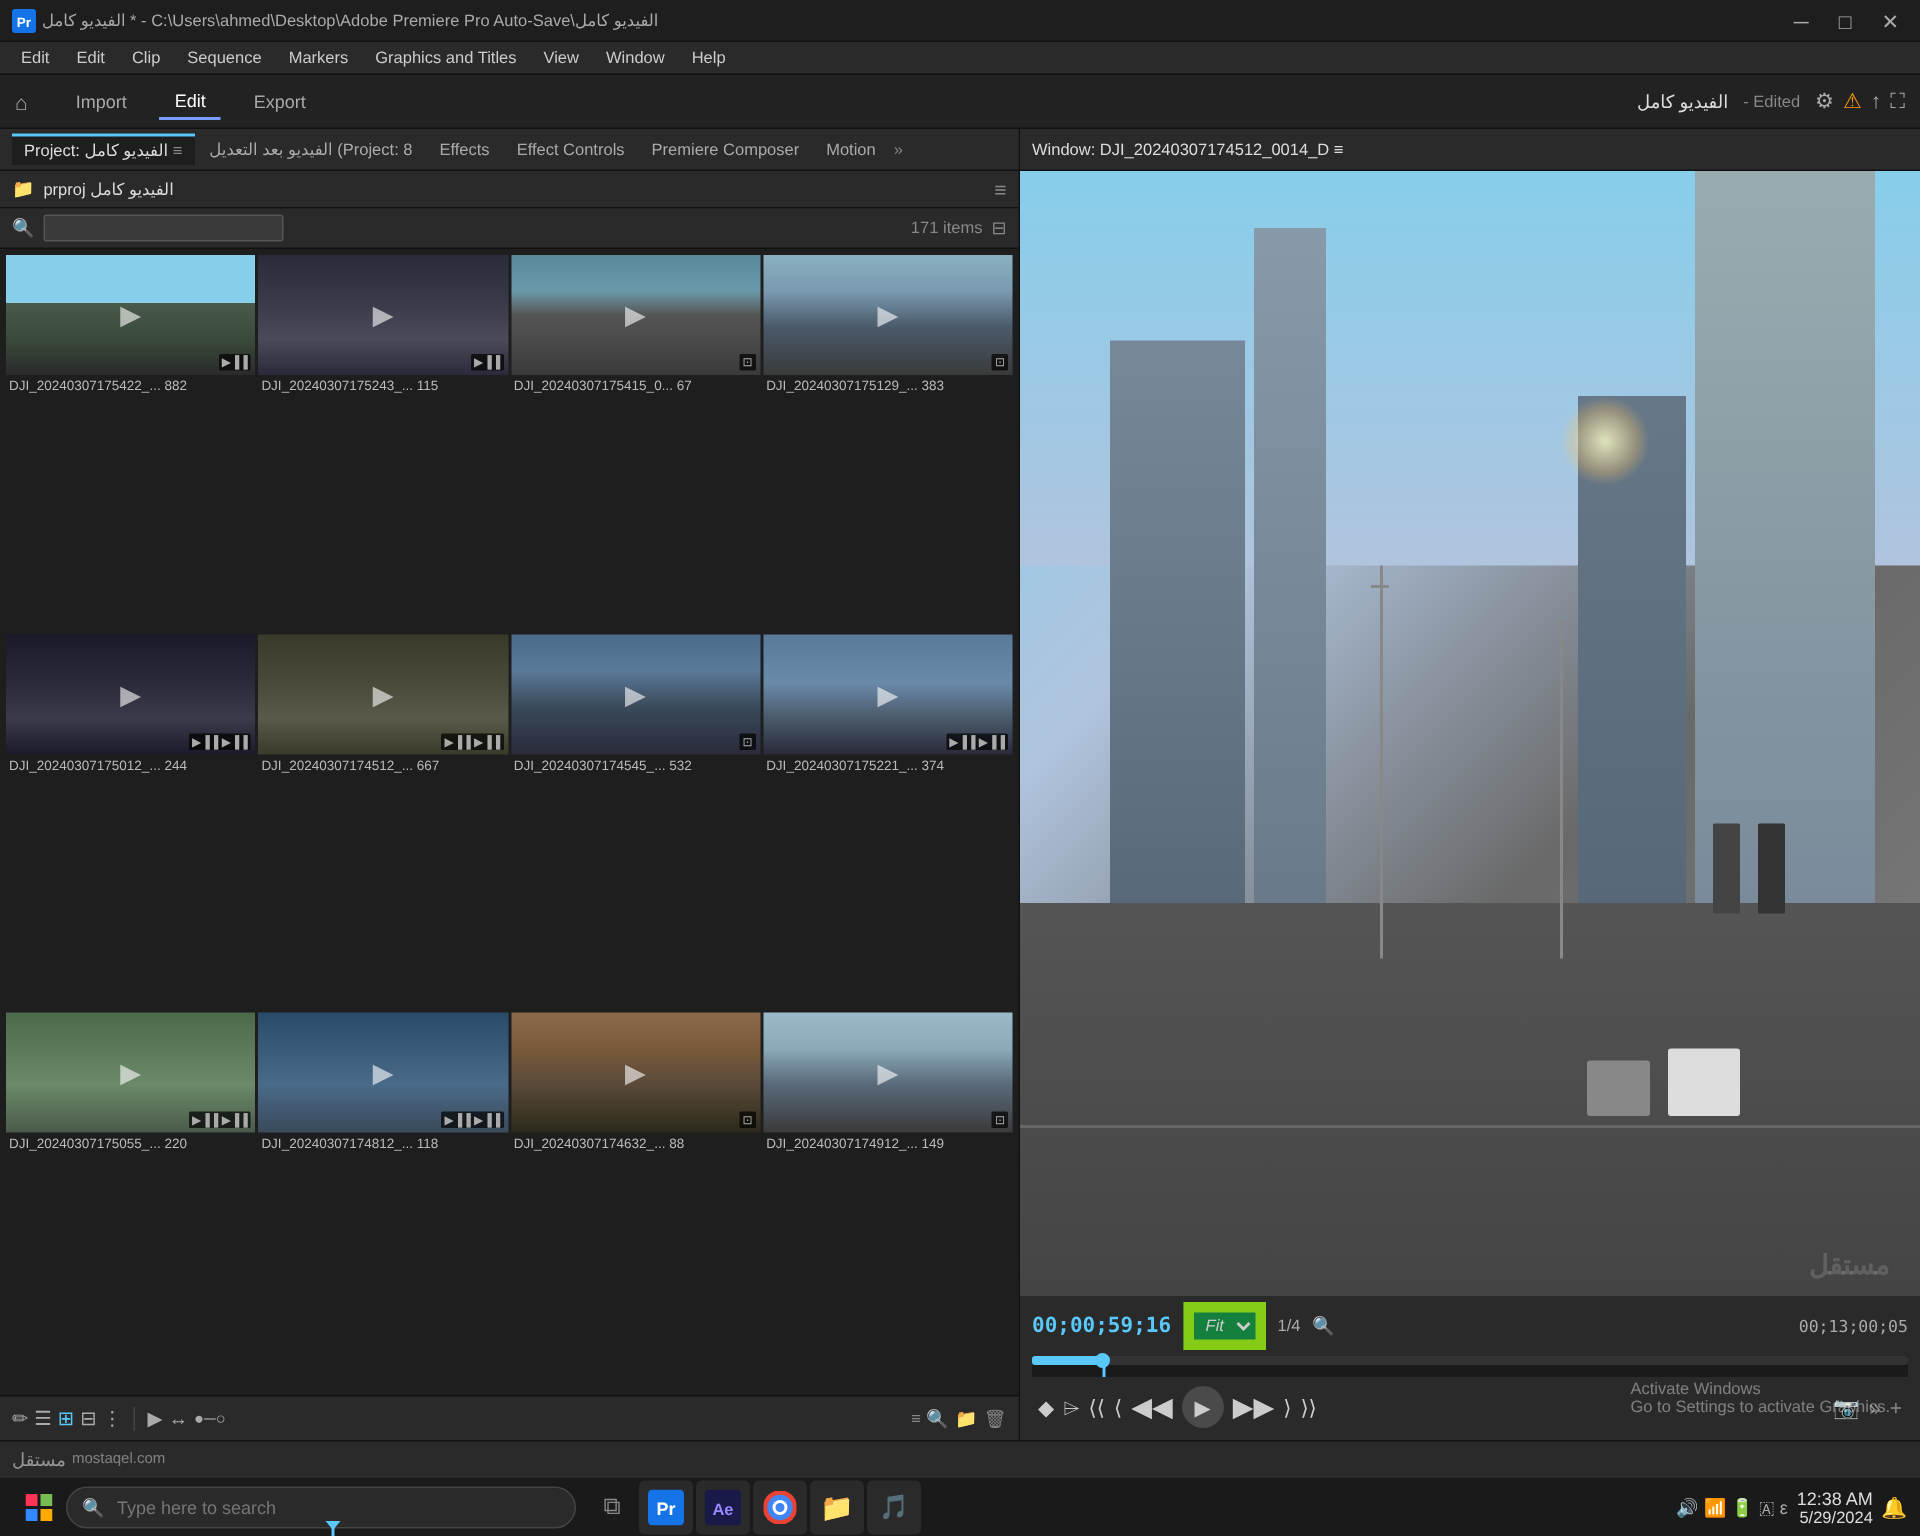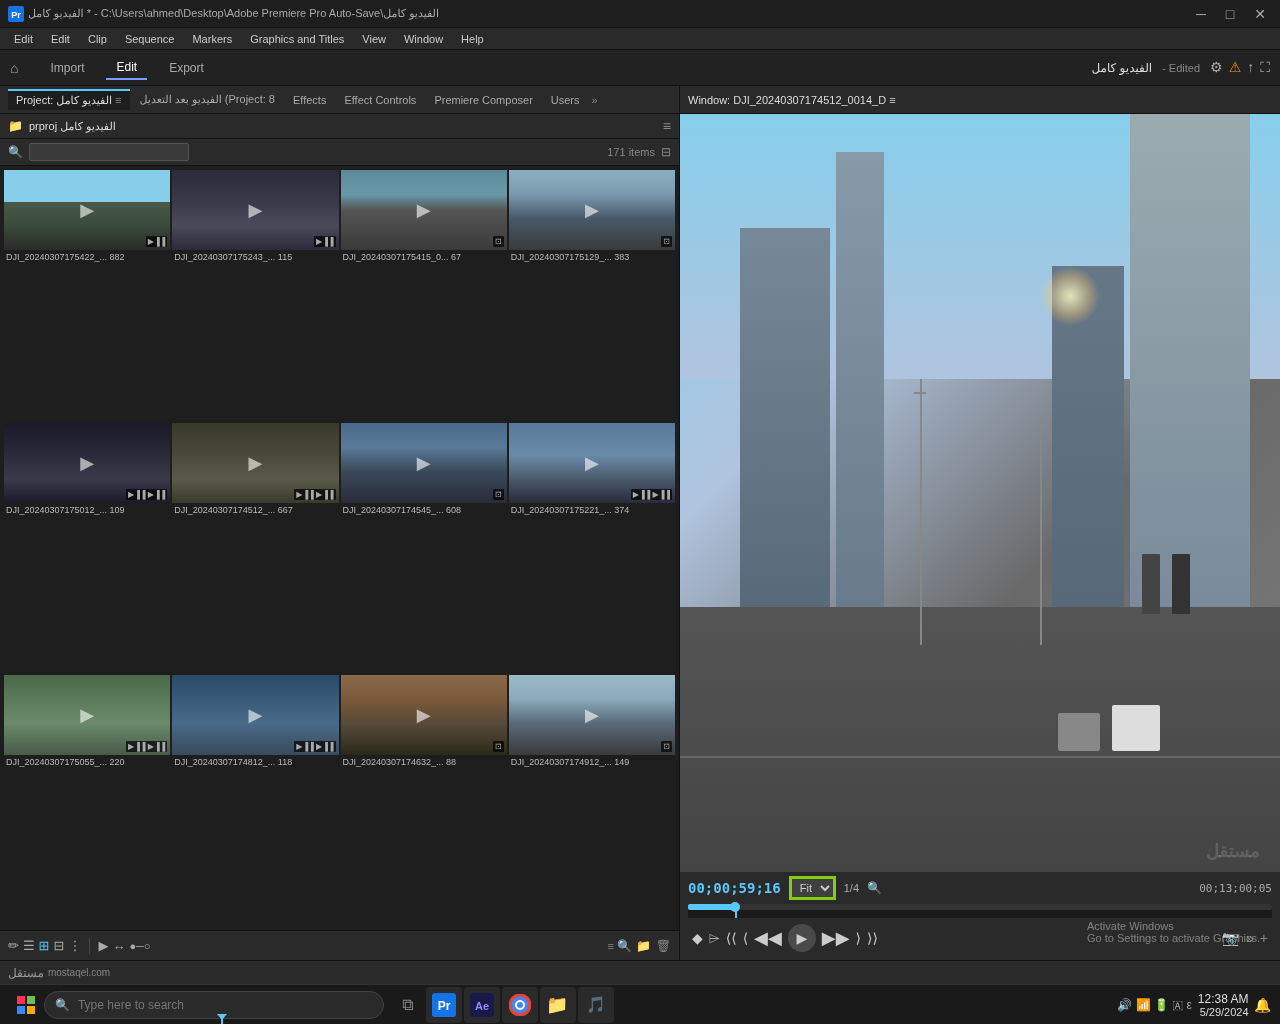--- a/index.html
+++ b/index.html
@@ -141,21 +141,21 @@
 <div id="main-area" style="height:calc(1024px - 28px - 22px - 36px - 40px - 24px);display:flex;">
 
   <div id="left-panel" style="width:680px;display:flex;flex-direction:column;background:#1e1e1e;border-right:1px solid #111;">
 
     <div id="panel-tabs" style="background:#2a2a2a;height:28px;display:flex;align-items:center;padding:0 8px;gap:2px;border-bottom:1px solid #111;font-size:11px;">
       <span style="padding:3px 8px;color:#ddd;cursor:pointer;border-top:2px solid #5ac8fa;background:#1e1e1e;">Project: <span style="direction:rtl;">الفيديو كامل</span> <span style="color:#888;">≡</span></span>
       <span style="padding:3px 8px;color:#aaa;cursor:pointer;direction:rtl;">Project: 8) الفيديو بعد التعديل</span>
       <span style="padding:3px 8px;color:#aaa;cursor:pointer;">Effects</span>
       <span style="padding:3px 8px;color:#aaa;cursor:pointer;">Effect Controls</span>
       <span style="padding:3px 8px;color:#aaa;cursor:pointer;">Premiere Composer</span>
-      <span style="padding:3px 8px;color:#aaa;cursor:pointer;">Users</span>
+      <span style="padding:3px 8px;color:#aaa;cursor:pointer;">Motion</span>
       <span style="color:#888;cursor:pointer;margin-left:2px;">»</span>
     </div>
 
     <div style="background:#2a2a2a;padding:4px 8px;display:flex;align-items:center;gap:6px;border-bottom:1px solid #111;">
       <span style="color:#ccc;font-size:12px;">📁</span>
       <span style="color:#ddd;font-size:11px;direction:rtl;text-align:center;">الفيديو كامل prproj</span>
       <span style="margin-left:auto;color:#888;cursor:pointer;font-size:14px;">≡</span>
     </div>
 
     <div style="background:#2a2a2a;padding:4px 8px;display:flex;align-items:center;gap:6px;border-bottom:1px solid #111;">
@@ -204,39 +204,39 @@
         <div class="media-name">DJI_20240307175129_... 383</div>
       </div>
 
       <div class="media-item">
         <div class="media-thumb bg-face" style="background:linear-gradient(to bottom,#1a1a2a 0%,#2a2a3a 40%,#3a3a4a 70%,#1a1a2a 100%);">
             <span class="play-icon-overlay">▶</span>
             <div class="icon-badge">
               <span>▶▐▐ ▶▐▐</span>
             </div>
           </div>
-        <div class="media-name">DJI_20240307175012_... 109</div>
+        <div class="media-name">DJI_20240307175012_... 244</div>
       </div>
       <div class="media-item">
         <div class="media-thumb bg-face" style="background:linear-gradient(to bottom,#3a3a2a 0%,#4a4a3a 40%,#5a5a4a 70%,#3a3a2a 100%);">
             <span class="play-icon-overlay">▶</span>
             <div class="icon-badge">
               <span>▶▐▐ ▶▐▐</span>
             </div>
           </div>
         <div class="media-name">DJI_20240307174512_... 667</div>
       </div>
       <div class="media-item">
         <div class="media-thumb bg-area">
             <span class="play-icon-overlay">▶</span>
             <div class="icon-badge">
               <span>⊡</span>
             </div>
           </div>
-        <div class="media-name">DJI_20240307174545_... 608</div>
+        <div class="media-name">DJI_20240307174545_... 532</div>
       </div>
       <div class="media-item">
         <div class="media-thumb bg-street" style="background:linear-gradient(to bottom,#5a7a9a 0%,#6a8aaa 40%,#4a5a6a 70%,#2a2a3a 100%);">
             <span class="play-icon-overlay">▶</span>
             <div class="icon-badge">
               <span>▶▐▐ ▶▐▐</span>
             </div>
           </div>
         <div class="media-name">DJI_20240307175221_... 374</div>
       </div>
@@ -326,21 +326,21 @@
         <div style="position:absolute;bottom:30%;left:40%;width:2px;height:35%;background:#888;"></div>
         <div style="position:absolute;bottom:63%;left:39%;width:12px;height:2px;background:#888;"></div>
         <div style="position:absolute;bottom:30%;left:60%;width:2px;height:30%;background:#888;"></div>
       </div>
       <div class="watermark">مستقل</div>
     </div>
 
     <div style="background:#2a2a2a;padding:4px 8px;">
       <div style="display:flex;align-items:center;gap:8px;margin-bottom:4px;">
         <span class="timecode-display">00;00;59;16</span>
-        <select style="background:#404040;border:3px solid #84cc16;color:#ccc;padding:2px 4px;font-size:11px;">
+        <select style="background:#15803d;border:7px solid #84cc16;color:#ccc;padding:2px 4px;font-size:11px;font-style:italic;">
           <option>Fit</option>
         </select>
         <span style="color:#aaa;font-size:11px;">1/4</span>
         <span style="color:#888;font-size:12px;cursor:pointer;">🔍</span>
         <span style="color:#aaa;font-size:11px;font-family:monospace;margin-left:auto;text-align:center;">00;13;00;05</span>
       </div>
 
       <div style="height:14px;background:#1a1a1a;position:relative;margin:2px 0;cursor:pointer;">
         <div style="height:6px;background:#333;margin:4px 0;border-radius:2px;position:relative;">
           <div style="height:100%;background:#5ac8fa;width:8%;border-radius:2px;"></div>

